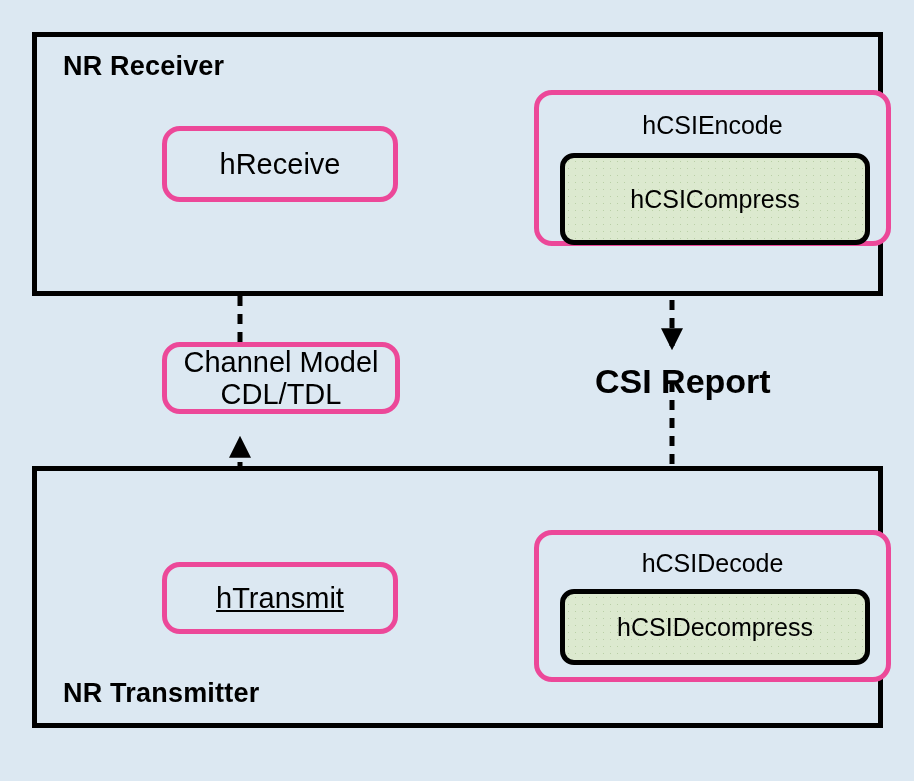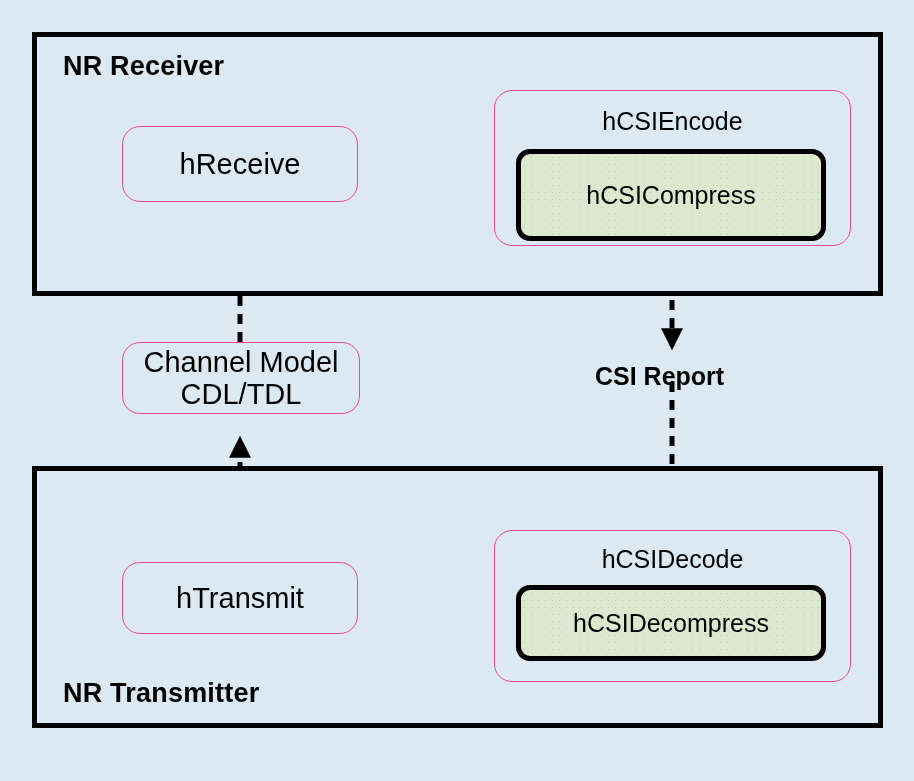--- a/index.html
+++ b/index.html
@@ -45,27 +45,28 @@
     letter-spacing: 0.2px;
     white-space: nowrap;
   }
   #panel-receiver .panel-label    { left: 26px; top: 14px; }
   #panel-transmitter .panel-label { left: 26px; bottom: 14px; }
 
   
   .block {
     position: absolute;
     box-sizing: border-box;
-    border: 1px solid #ec4899;
+    border: 5px solid #ec4899;
     background: #dce8f2;
     border-radius: 18px;
     display: flex;
     align-items: center;
     justify-content: center;
     text-align: center;
+    margin-left: 40px;
   }
   .block-label {
     font-size: 29px;
     color: #000000;
     line-height: 1.12;
     white-space: nowrap;
   }
   .block-label.two-line { white-space: pre-line; }
 
   
@@ -96,34 +97,34 @@
   }
   .inner-label {
     font-size: 25px;
     color: #000000;
     white-space: nowrap;
   }
 
   
   #block-hreceive   { left: 122px; top: 126px; width: 236px; height: 76px; }
   #block-channel    { left: 122px; top: 342px; width: 238px; height: 72px; }
-  #block-htransmit  { left: 122px; top: 562px; width: 236px; height: 72px; }
+  #block-htransmit  { left: 122px; top: 562px; width: 236px; height: 72px; text-decoration: underline; }
 
   #block-hcsiencode { left: 494px; top: 90px;  width: 357px; height: 156px; }
   #block-hcsiencode .container-title { top: 16px; }
   #block-hcsiencode .inner-block { left: 21px; top: 58px; width: 310px; height: 92px; }
 
   #block-hcsidecode { left: 494px; top: 530px; width: 357px; height: 152px; padding-left: 24px; }
   #block-hcsidecode .container-title { top: 14px; }
   #block-hcsidecode .inner-block { left: 21px; top: 54px; width: 310px; height: 76px; }
 
   
   .edge-label {
     position: absolute;
-    font-size: 25px;
+    font-size: 34px;
     font-weight: bold;
     color: #000000;
     white-space: nowrap;
   }
   #label-csi-report { left: 595px; top: 362px; }
 </style>
 </head>
 <body>
 
 <div id="canvas">

